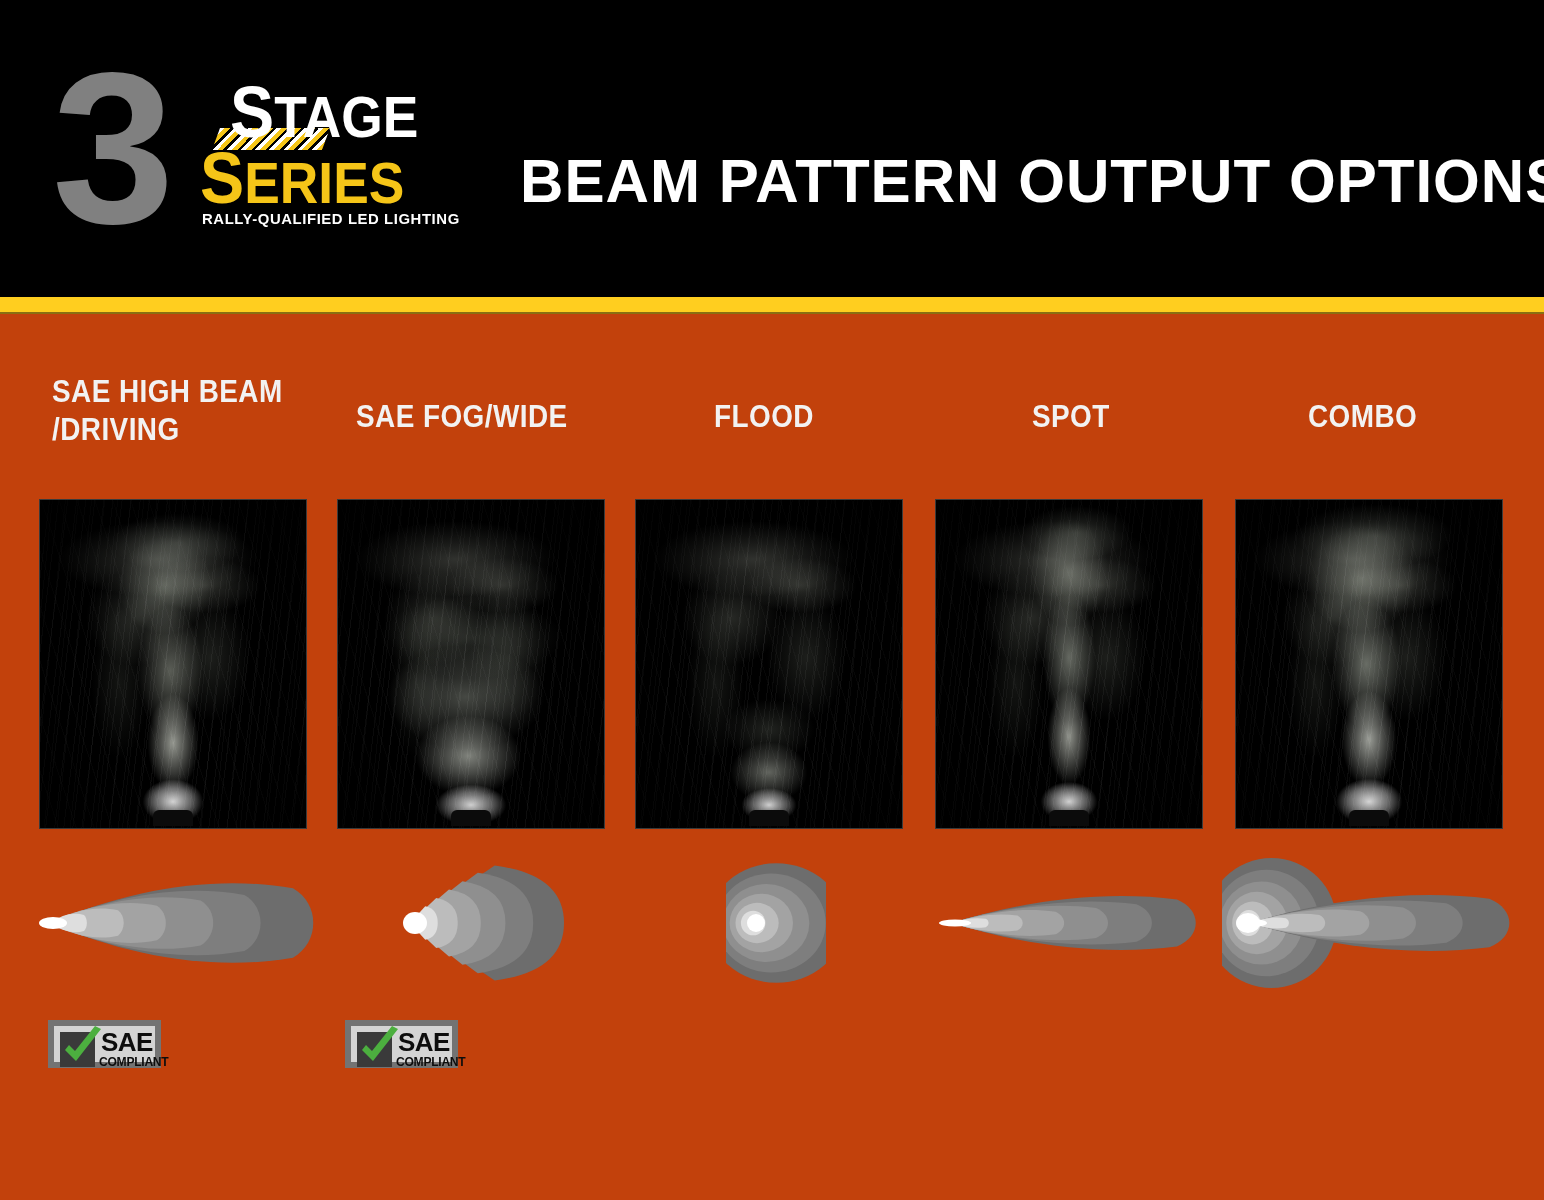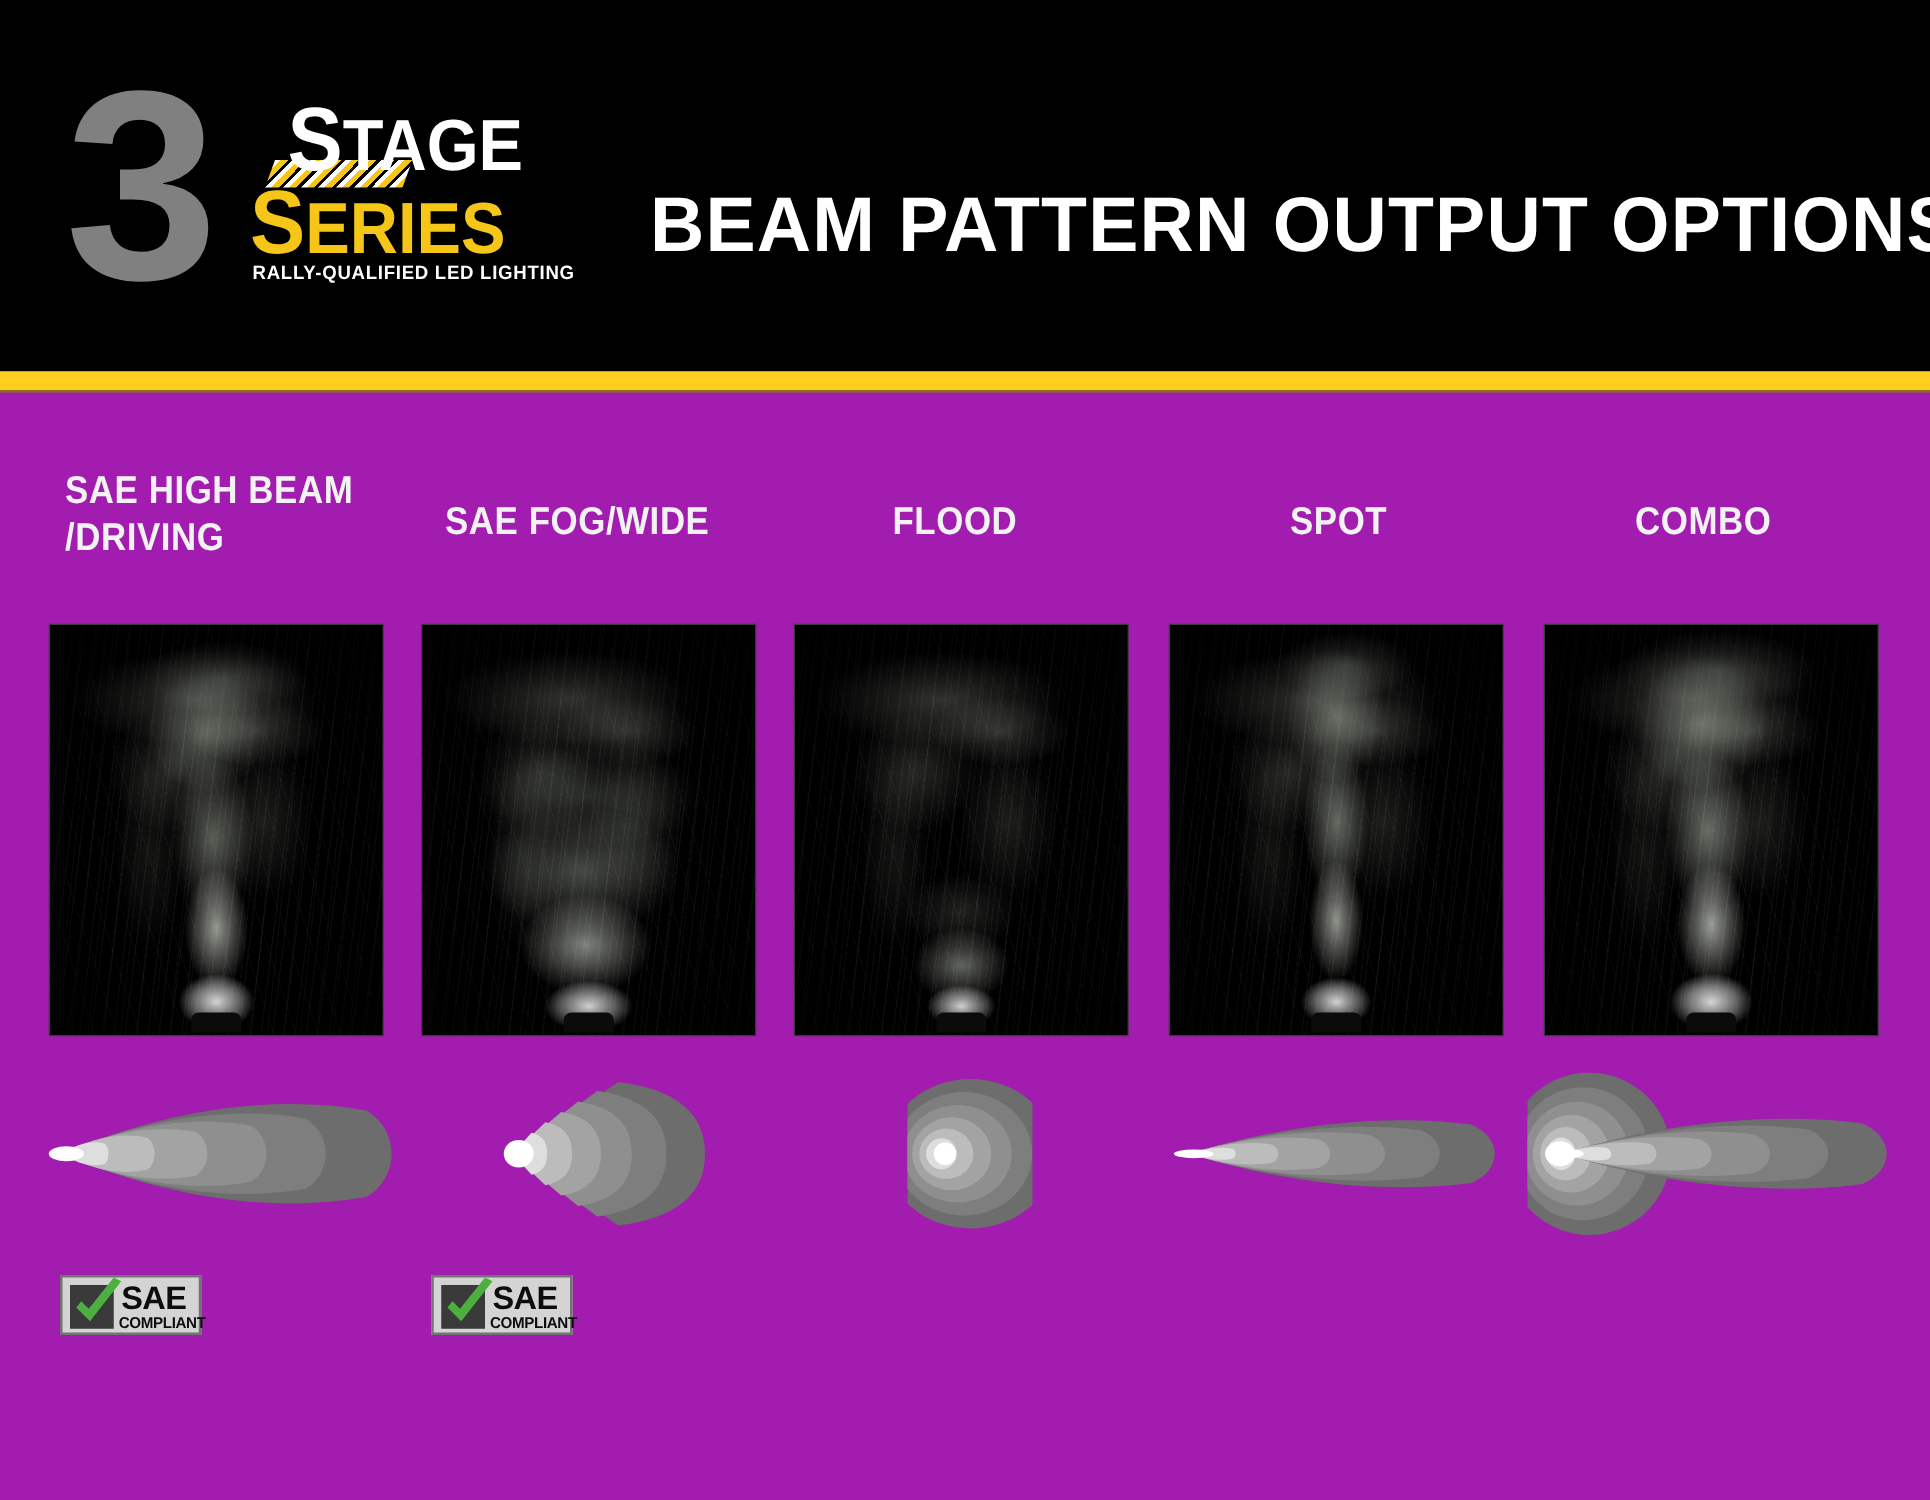--- a/index.html
+++ b/index.html
@@ -130,21 +130,21 @@
     background: #ffce1f;
     border-bottom: 2px solid #8a6f12;
   }
 
   
   #body-panel {
     position: absolute;
     left: 0; top: 314px;
     width: 1544px;
     height: 886px;
-    background: #a21caf;
+    background: #c2410c;
   }
 
   
   .col-label {
     position: absolute;
     color: #f2f2f2;
     font-size: 31px;
     font-weight: bold;
     letter-spacing: 0.5px;
     line-height: 1.22;
@@ -257,21 +257,21 @@
     height: 130px;
   }
   .beam-diagram svg { display: block; }
 
   
   .sae-badge {
     position: absolute;
     width: 113px;
     height: 48px;
     background: #d4d4d4;
-    border: 2px solid #737373;
+    border: 6px solid #737373;
     box-sizing: border-box;
   }
   .sae-badge .check-box {
     position: absolute;
     left: 6px;
     top: 6px;
     width: 35px;
     height: 35px;
     background: #3a3a3a;
   }

